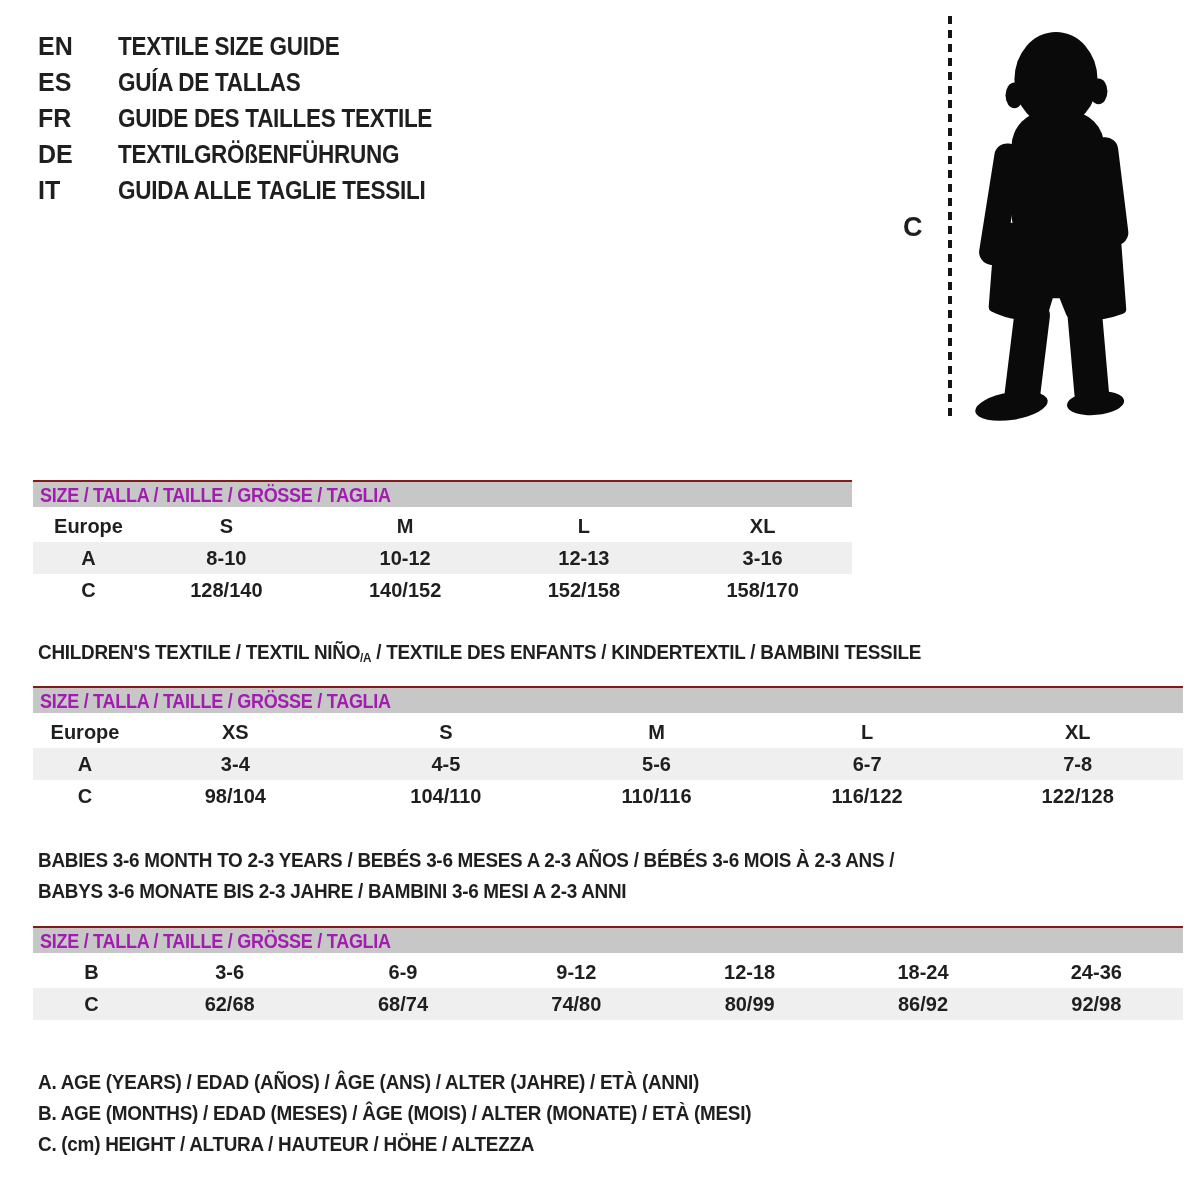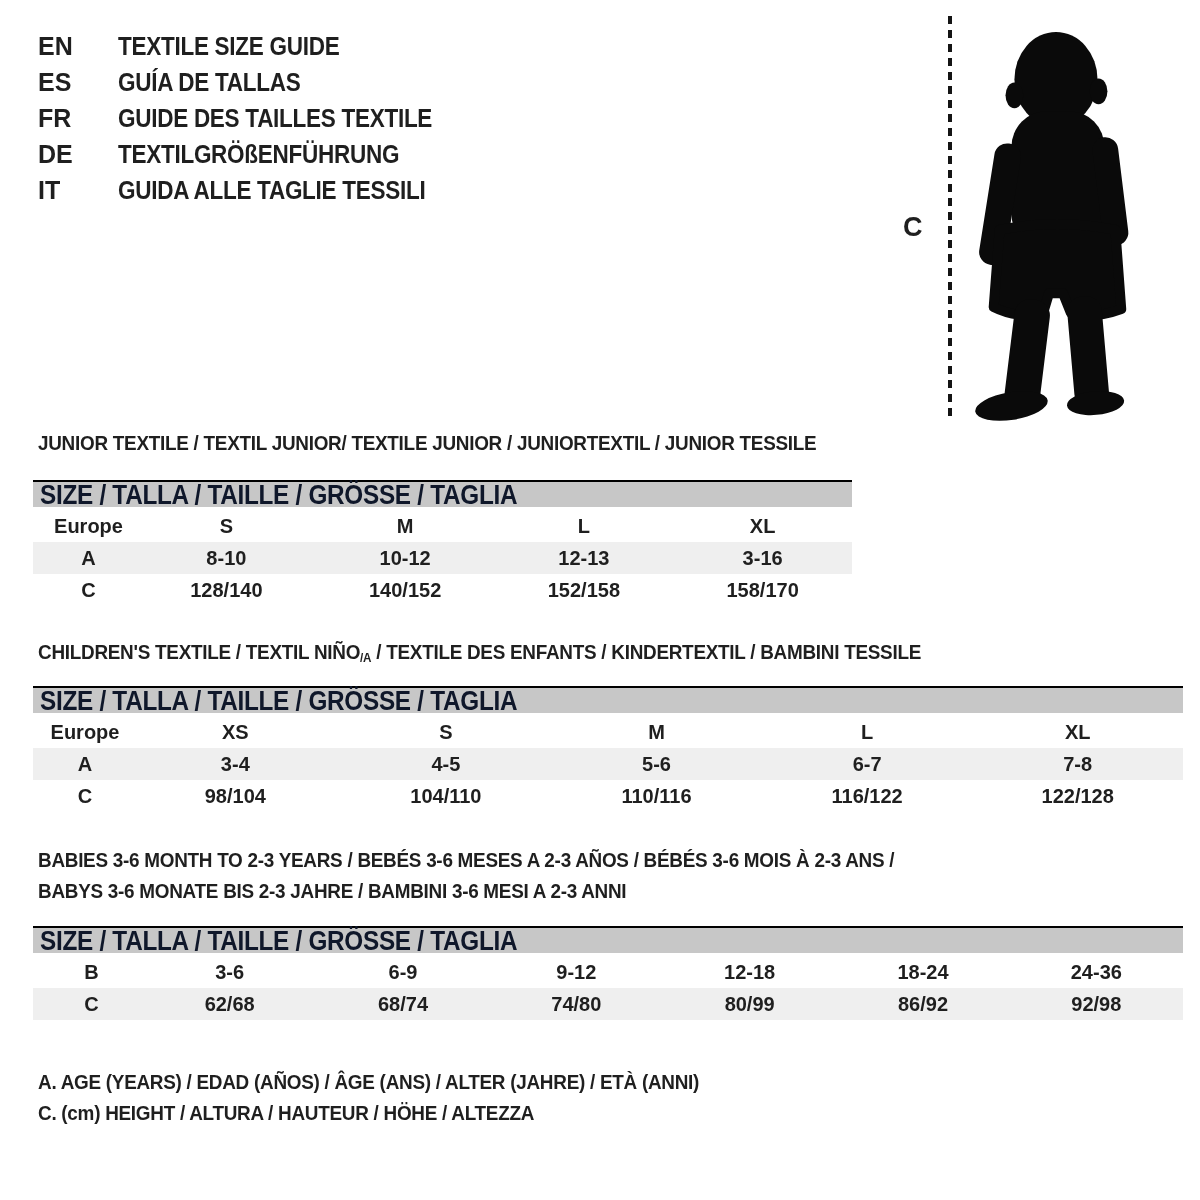--- a/index.html
+++ b/index.html
@@ -32,22 +32,22 @@
   .title-junior { top: 430px; }
   .title-children { top: 639px; text-align: right; }
   .title-babies { top: 844px; line-height: 31px; }
   .sub-small { font-size: 0.62em; vertical-align: -0.25em; }
 
   
   .size-table { position: absolute; left: 33px; }
   .t-junior { top: 480px; width: 819px; }
   .t-children { top: 686px; width: 1150px; }
   .t-babies { top: 926px; width: 1150px; }
-  .size-bar { height: 27px; line-height: 26px; background: #c7c7c7; border-top: 2px solid #000000;
-    color: #0f172a; font-size: 27px; padding-left: 7px; margin-bottom: 3px; }
+  .size-bar { height: 27px; line-height: 26px; background: #c7c7c7; border-top: 2px solid #7f1d1d;
+    color: #a21caf; font-size: 20px; padding-left: 7px; margin-bottom: 3px; }
   .trow { display: grid; height: 32px; line-height: 32px; font-size: 20px; }
   .grid-junior { grid-template-columns: 104px repeat(4, 1fr); }
   .grid-children { grid-template-columns: 97px repeat(5, 1fr); }
   .grid-babies { grid-template-columns: 110px repeat(6, 1fr); }
   .trow .lbl { text-align: center; padding-left: 7px; }
   .trow .val { text-align: center; }
   .shaded { background: #efefef; }
 
   
   .footnotes { position: absolute; left: 38px; top: 1066px; font-size: 21px; line-height: 31px; }
@@ -91,23 +91,20 @@
       <rect x="27" y="128" width="27" height="124" rx="13" transform="rotate(9 40 190)"></rect>
       <rect x="139" y="122" width="26" height="110" rx="13" transform="rotate(-7 152 177)"></rect>
       <path d="M40 216 Q98 204 157 216 L163 296 Q136 306 112 300 L104 280 L90 280 L84 300 Q58 306 34 294 Z" stroke="#0a0a0a" stroke-width="10" stroke-linejoin="round"></path>
       <rect x="50" y="286" width="36" height="112" rx="16" transform="rotate(7 68 342)"></rect>
       <rect x="112" y="283" width="35" height="114" rx="16" transform="rotate(-5 129 340)"></rect>
       <ellipse cx="52" cy="394" rx="37" ry="14" transform="rotate(-9 52 394)"></ellipse>
       <ellipse cx="137" cy="391" rx="29" ry="12" transform="rotate(-5 137 391)"></ellipse>
     </g>
   </svg>
 
-  <div class="section-title title-junior">
-    <span class="condensed">JUNIOR TEXTILE / TEXTIL JUNIOR/ TEXTILE JUNIOR / JUNIORTEXTIL / JUNIOR TESSILE</span>
-  </div>
   <div class="size-table t-junior">
     <div class="size-bar">
       <span class="condensed">SIZE / TALLA / TAILLE / GRÖSSE / TAGLIA</span>
     </div>
     <div class="trow grid-junior">
       <span class="lbl">Europe</span>
       <span class="val">S</span>
       <span class="val">M</span>
       <span class="val">L</span>
       <span class="val">XL</span>
@@ -184,16 +181,17 @@
       <span class="val">68/74</span>
       <span class="val">74/80</span>
       <span class="val">80/99</span>
       <span class="val">86/92</span>
       <span class="val">92/98</span>
     </div>
   </div>
 
   <div class="footnotes">
     <div><span class="condensed">A. AGE (YEARS) / EDAD (AÑOS) / ÂGE (ANS) / ALTER (JAHRE) / ETÀ (ANNI)</span></div>
+    <div><span class="condensed">B. AGE (MONTHS) / EDAD (MESES) / ÂGE (MOIS) / ALTER (MONATE) / ETÀ (MESI)</span></div>
     <div><span class="condensed">C. (cm) HEIGHT / ALTURA / HAUTEUR / HÖHE / ALTEZZA</span></div>
   </div>
 
 </div>
 
 </body></html>

